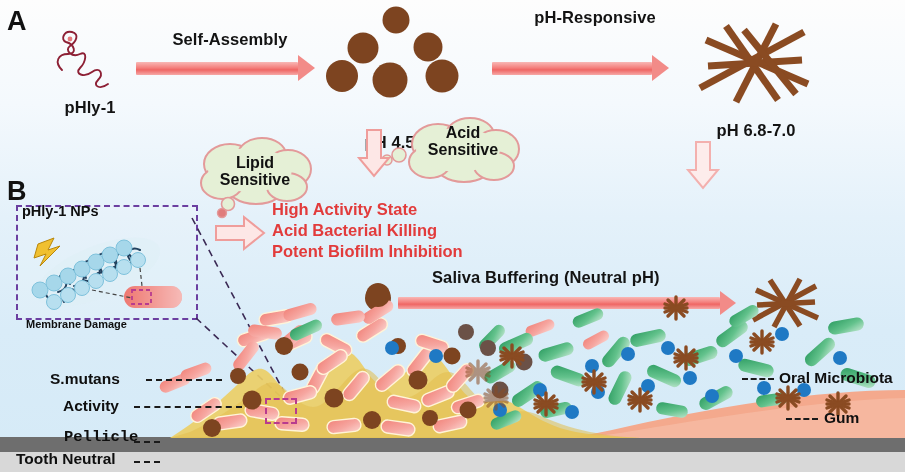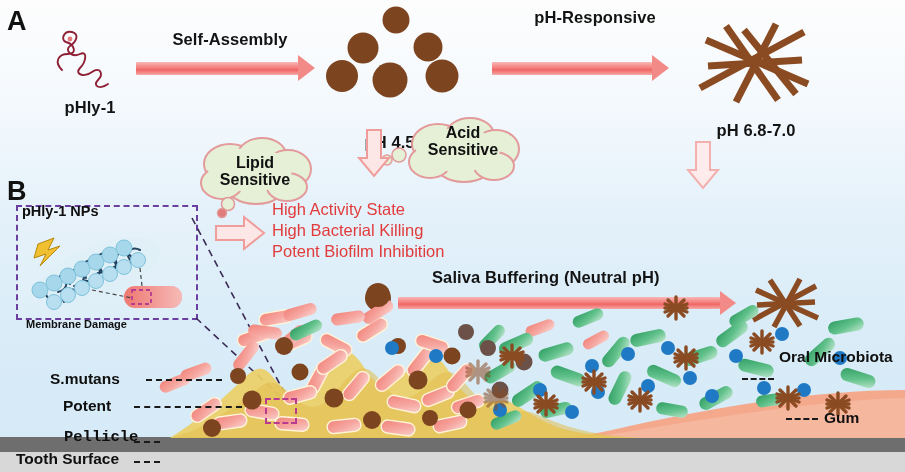--- a/index.html
+++ b/index.html
@@ -15,21 +15,21 @@
   .abs{position:absolute;}
   .panel-letter{
     font-size:27px;font-weight:bold;color:#111;line-height:1;
     font-family:"Liberation Sans", sans-serif;
   }
   .cap{
     font-size:16.5px;color:#131313;font-weight:bold;text-align:center;
     line-height:1.12;letter-spacing:.1px;white-space:nowrap;
   }
   .redtext{
-    color:#e23b3b;font-weight:normal;font-size:16.5px;line-height:1.26;
+    color:#e23b3b;font-weight:bold;font-size:16.5px;line-height:1.26;
     white-space:nowrap;
   }
   .lbl{
     font-size:15.5px;color:#0f0f0f;font-weight:bold;white-space:nowrap;
   }
   .lbl-it{}
   .cloudtext{
     font-size:16px;color:#111;font-weight:bold;text-align:center;line-height:1.08;
   }
   .dash{
@@ -147,21 +147,21 @@
   <svg class="abs" style="left:214px;top:214px;" width="54" height="38">
     <path d="M2 12 L30 12 L30 3 L50 19 L30 35 L30 26 L2 26 Z" fill="#fde7e6" stroke="#ef9d9b" stroke-width="2"></path>
   </svg>
 
   <svg class="abs" style="left:686px;top:140px;" width="36" height="52">
     <path d="M10 2 L24 2 L24 30 L32 30 L17 48 L2 30 L10 30 Z" fill="#fdeceb" stroke="#f3b0ae" stroke-width="2"></path>
   </svg>
 
   <div class="abs" style="left:272px;top:199px;">
     <div class="redtext">High Activity State</div>
-    <div class="redtext">High Bacterial Killing</div>
+    <div class="redtext">Acid Bacterial Killing</div>
     <div class="redtext">Potent Biofilm Inhibition</div>
   </div>
 
 
   <div class="abs panel-letter" style="left:7px;top:178px;">B</div>
 
   <div class="abs" style="left:16px;top:205px;width:178px;height:111px;
               border:2.5px dashed #6b3fa0;background:rgba(255,255,255,0.12);"></div>
   <div class="abs lbl" style="left:22px;top:203px;font-size:14.5px;">pHly-1 NPs</div>
 
@@ -531,28 +531,28 @@
         <use href="#starFiber" x="0" y="0" transform="translate(496,398)"></use>
       </g>
     </g>
   </svg>
 
   <div class="abs" style="left:265px;top:398px;width:28px;height:22px;border:2px dashed #b83b8f;"></div>
 
   <div class="abs lbl lbl-it" style="left:50px;top:370px;">S.mutans</div>
   <div class="abs dash" style="left:146px;top:379px;width:76px;"></div>
 
-  <div class="abs lbl" style="left:63px;top:397px;">Potent</div>
+  <div class="abs lbl" style="left:63px;top:397px;">Activity</div>
   <div class="abs dash" style="left:134px;top:406px;width:108px;"></div>
 
   <div class="abs lbl" style="left:64px;top:428px;font-family:Liberation Mono, monospace;">Pellicle</div>
   <div class="abs dash" style="left:134px;top:441px;width:26px;"></div>
 
-  <div class="abs lbl" style="left:16px;top:450px;">Tooth Surface</div>
+  <div class="abs lbl" style="left:16px;top:450px;">Tooth Neutral</div>
   <div class="abs dash" style="left:134px;top:461px;width:26px;"></div>
 
   <div class="abs dash" style="left:742px;top:378px;width:32px;"></div>
-  <div class="abs lbl" style="left:779px;top:348px;">Oral Microbiota</div>
+  <div class="abs lbl" style="left:779px;top:369px;">Oral Microbiota</div>
 
   <div class="abs dash" style="left:786px;top:418px;width:32px;"></div>
   <div class="abs lbl" style="left:824px;top:409px;">Gum</div>
 
 </div>
 
 </body></html>

